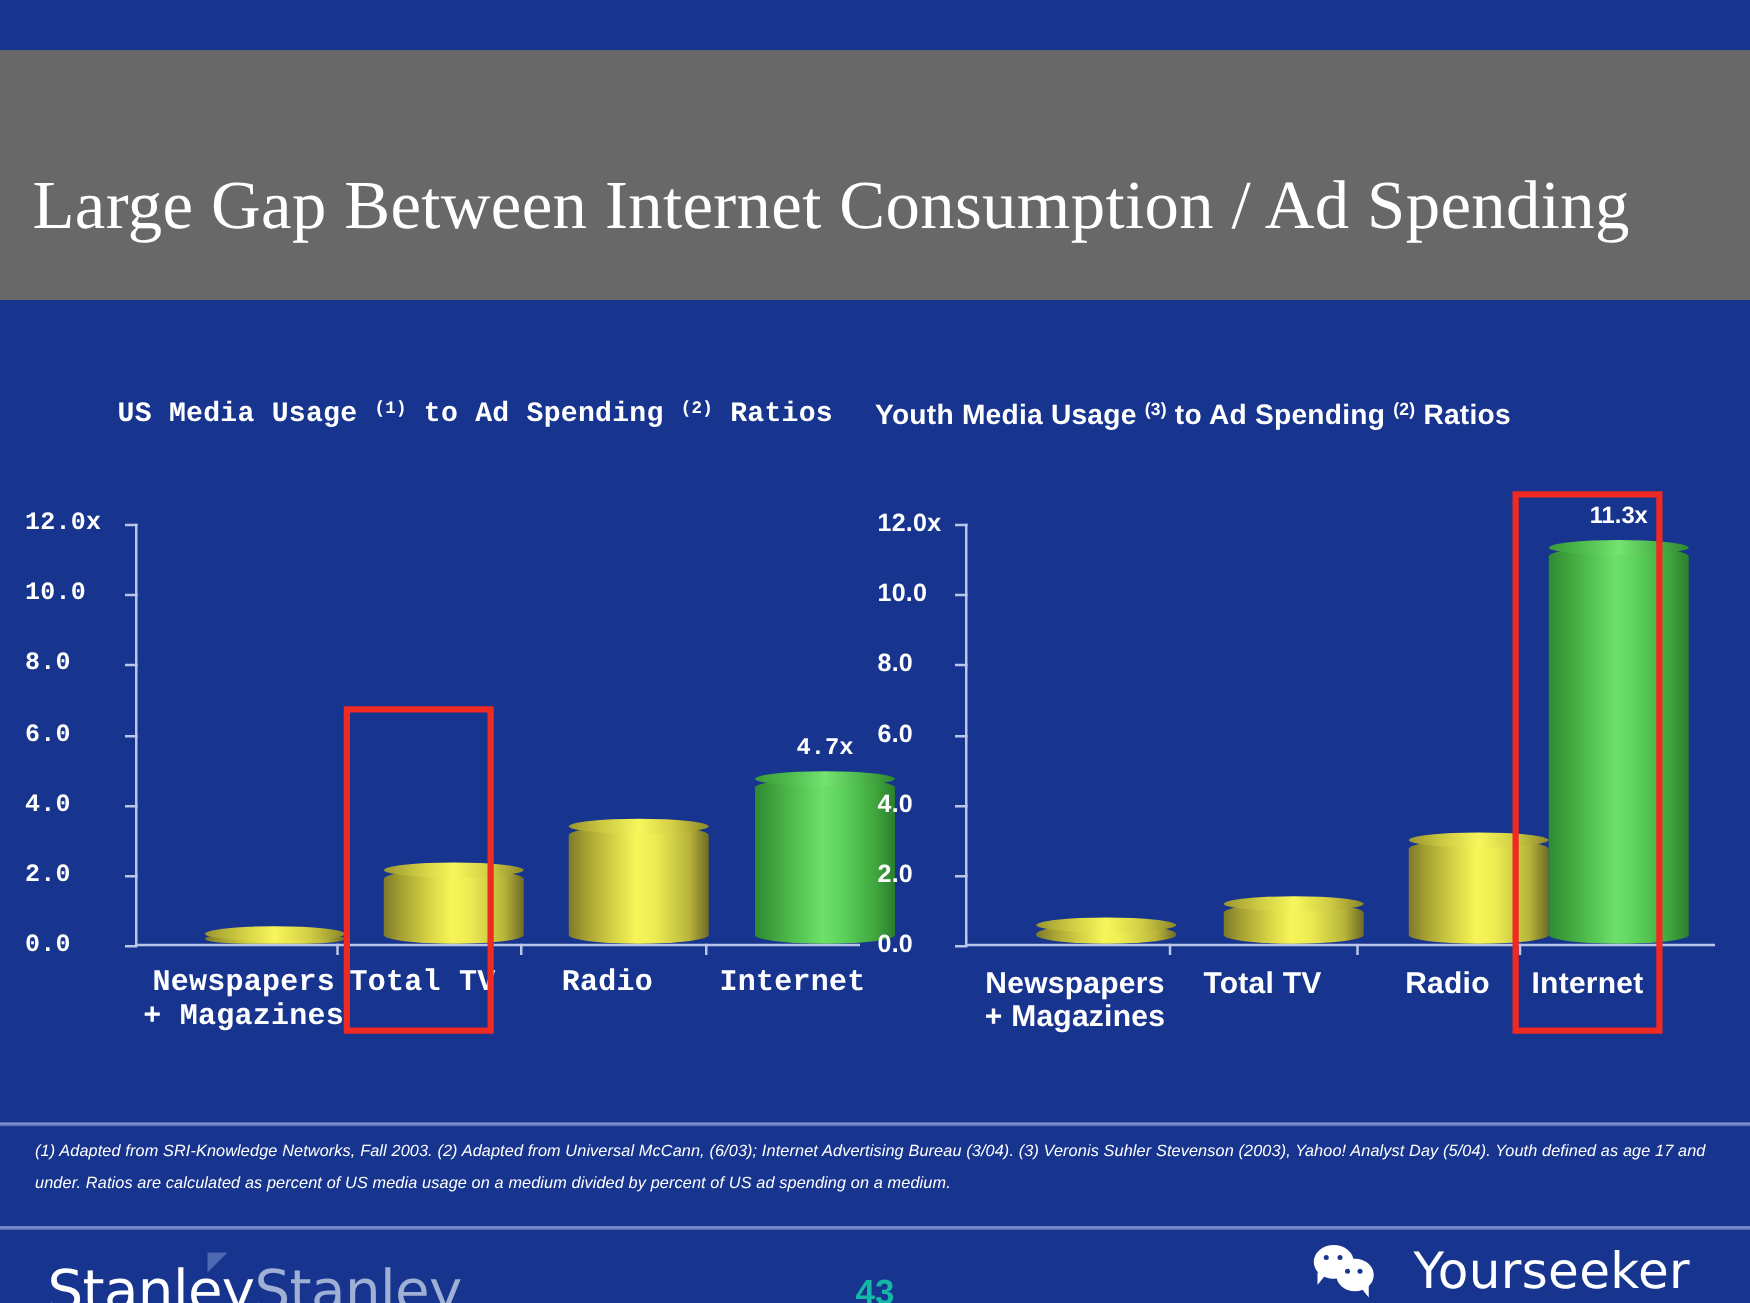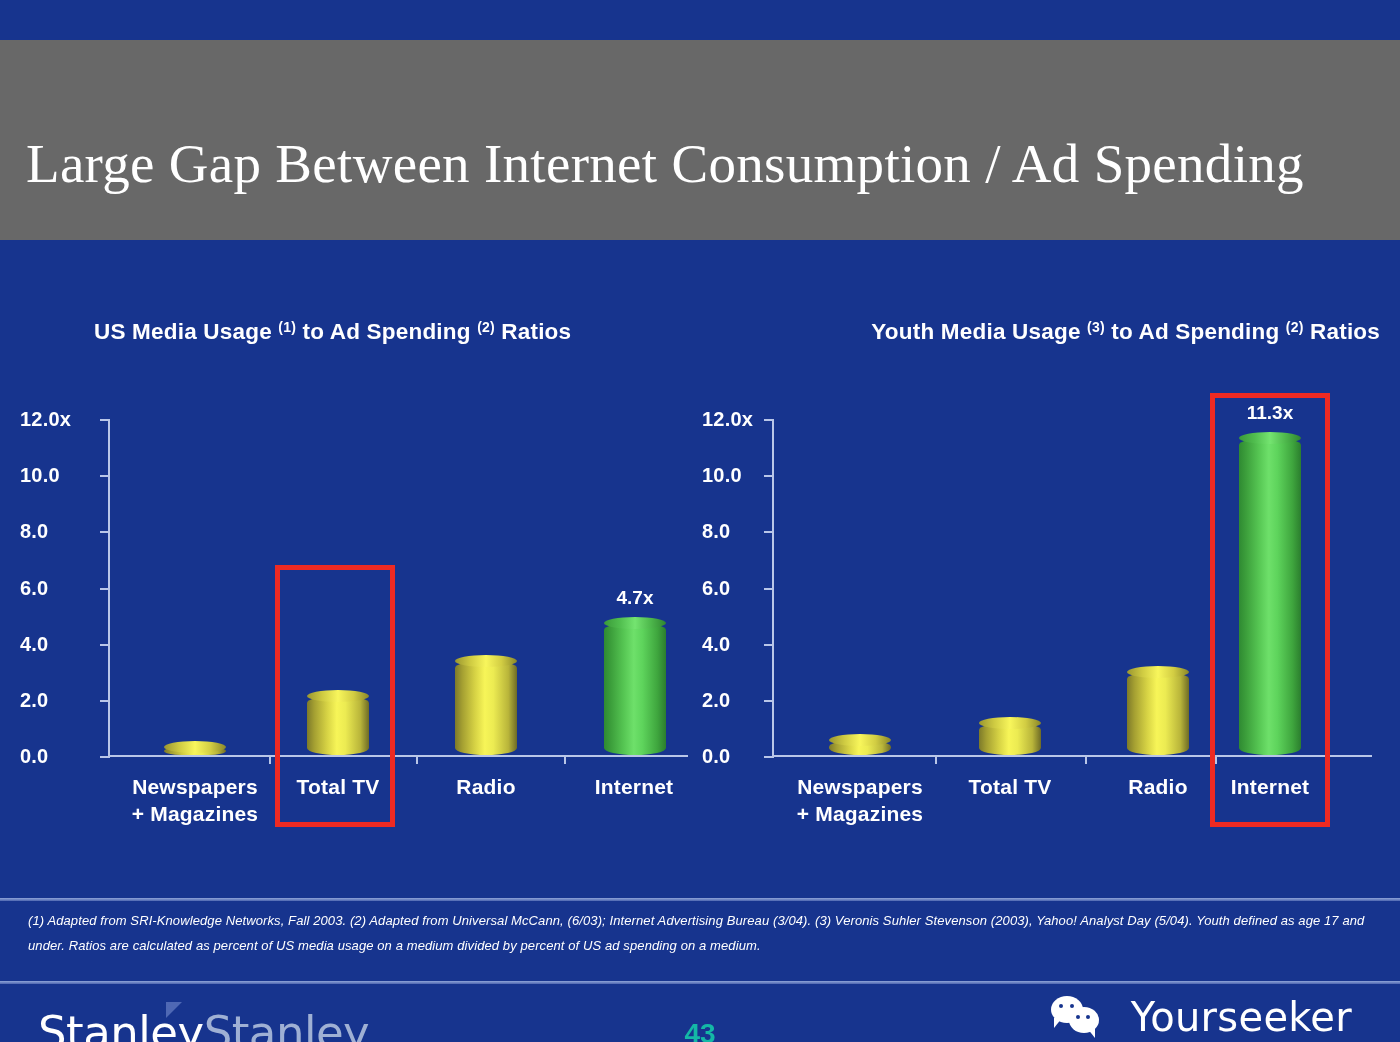--- a/index.html
+++ b/index.html
@@ -42,29 +42,29 @@
     white-space: nowrap;
   }
 
   
   .panel {
     position: absolute;
     top: 270px;
     width: 680px;
     height: 540px;
   }
-  .panel.left  { left: 16px; }
+  .panel.left  { left: 16px; font-family: Liberation Mono, monospace; }
   .panel.right { left: 700px; }
 
   .panel-title {
     position: absolute;
     left: 0;
     top: 0;
     width: 680px;
-    text-align: right;
+    text-align: left;
     color: #ffffff;
     font-size: 22.5px;
     font-weight: bold;
     line-height: 35px;
     letter-spacing: 0.2px;
   }
   .panel.left .panel-title { text-align: left; padding-left: 78px; width: 602px; }
   .panel-title sup {
     font-size: 14px;
     vertical-align: 7px;
@@ -133,22 +133,23 @@
     top: 350px;
     width: 2px;
     height: 9px;
     background: #b9c6e8;
   }
 
   
   .bar {
     position: absolute;
     bottom: 95px;        
-    width: 62px;
+    width: 76px;
     border-radius: 50% / 7px;
+    padding-left: 36px;
   }
   .bar.yellow {
     background: linear-gradient(to right,
         #7d7a2a 0%, #a5a032 12%, #d6d244 32%,
         #f7f558 48%, #eceb52 62%, #b9b53a 86%, #6e6b26 100%);
   }
   .bar.green {
     background: linear-gradient(to right,
         #2f8a32 0%, #3da03c 12%, #56c653 32%,
         #6ee06a 48%, #5ed45c 62%, #3fa63e 86%, #2b7e2e 100%);
@@ -181,21 +182,21 @@
     font-weight: bold;
     white-space: nowrap;
   }
 
   .cat-label {
     position: absolute;
     top: 368px;
     width: 190px;
     text-align: center;
     color: #ffffff;
-    font-size: 21px;
+    font-size: 24px;
     font-weight: bold;
     line-height: 27px;
     letter-spacing: 0.2px;
   }
 
   .highlight-box {
     position: absolute;
     border: 5px solid #ee2a22;
     box-sizing: border-box;
   }

